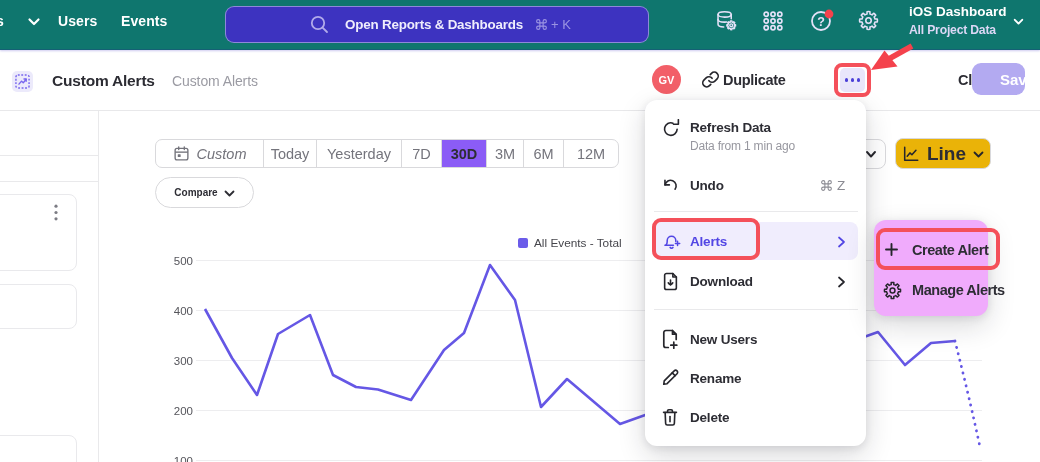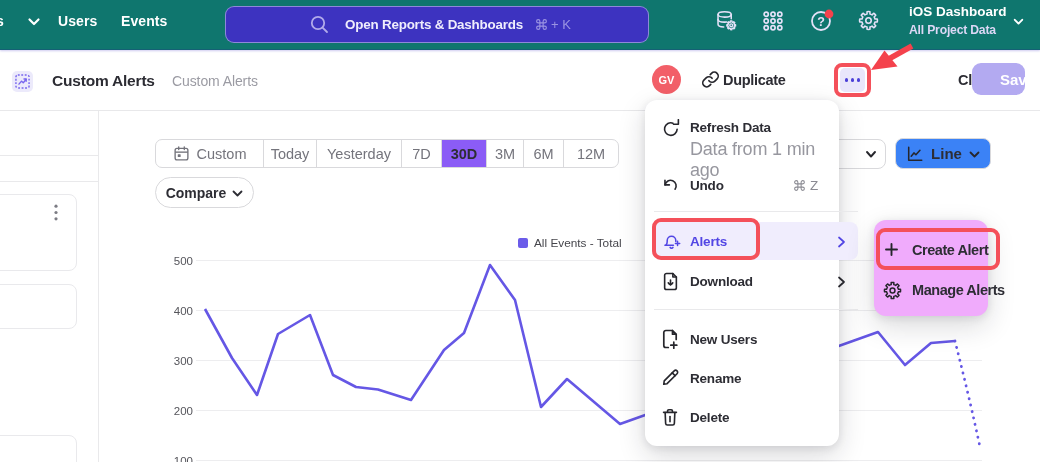--- a/index.html
+++ b/index.html
@@ -38,42 +38,42 @@
 
   
   .vline{left:98px;top:111px;width:1px;height:351px;background:#e9e9eb;}
   .hline{left:0;width:98px;height:1px;background:#e9e9eb;}
   .scard{border:1px solid #e9e9ec;border-radius:8px;background:#fff;}
 
   
   #seg{left:155px;top:139px;height:29px;display:flex;border:1px solid #d9d9dc;border-radius:7px;
        background:#fff;color:#74747c;font-size:14.5px;}
   .seg{display:flex;align-items:center;justify-content:center;border-left:1px solid #d9d9dc;height:100%;}
-  .seg:first-child{border-left:none;border-radius:6px 0 0 6px;}
+  .seg:first-child{border-left:none;border-radius:6px 0 0 6px;font-style:italic;}
   .seg.sel{background:#8b5cf6;color:#2d2d34;font-weight:700;}
   #compare{left:155px;top:177px;width:99px;height:31px;border:1px solid #d9d9dc;border-radius:16px;
            background:#fff;display:flex;align-items:center;justify-content:center;gap:6px;
-           font-size:14px;font-weight:700;color:#2d2d34;}
+           font-size:10px;font-weight:700;color:#2d2d34;}
   #hidbtn{left:806px;top:139px;width:80px;height:30px;border:1px solid #d9d9dc;border-radius:8px;
           background:#fff;z-index:1;display:flex;align-items:center;justify-content:flex-end;padding-right:8px;}
   #linebtn{left:895px;top:138px;width:96px;height:31px;border:1px solid #d9d9dc;border-radius:8px;
-           background:#3b82f6;z-index:1;display:flex;align-items:center;justify-content:center;gap:7px;
-           font-size:15px;font-weight:700;color:#2d2d34;}
+           background:#eab308;z-index:1;display:flex;align-items:center;justify-content:center;gap:7px;
+           font-size:19px;font-weight:700;color:#2d2d34;}
 
   
   #legend{left:518px;top:236px;display:flex;align-items:center;gap:6px;
           font-size:11.8px;color:#46464c;}
   #legend .sq{width:10px;height:10px;border-radius:2px;background:#6b5ce9;}
 
   
-  #menu{left:645px;top:100px;width:194px;height:346px;background:#fff;border-radius:12px;
+  #menu{left:645px;top:100px;width:221px;height:346px;background:#fff;border-radius:12px;
         box-shadow:0 2px 8px rgba(25,25,35,.10),0 10px 28px rgba(25,25,35,.16);z-index:10;
         color:#2d2d34;font-size:13.5px;font-weight:700;letter-spacing:-0.2px;}
   #menu .ictext{position:absolute;left:45px;}
-  #menu .sub{position:absolute;left:45px;color:#97979f;font-size:18px;font-weight:400;}
+  #menu .sub{position:absolute;left:45px;color:#97979f;font-size:12px;font-weight:400;}
   #menu .divider{position:absolute;left:9px;width:204px;height:1px;background:#e9e9eb;}
   #menu .right{position:absolute;color:#8b8b93;font-weight:400;}
   #alertrow{position:absolute;left:9px;top:122px;width:204px;height:38px;background:#f0edfd;border-radius:8px;}
 
   
   #submenu{left:874px;top:220px;width:114px;height:96px;background:#f0abfc;border-radius:12px;
            box-shadow:0 2px 8px rgba(25,25,35,.10),0 10px 28px rgba(25,25,35,.16);z-index:20;
            color:#2d2d34;font-size:14.5px;font-weight:700;white-space:nowrap;letter-spacing:-0.45px;}
 
   

